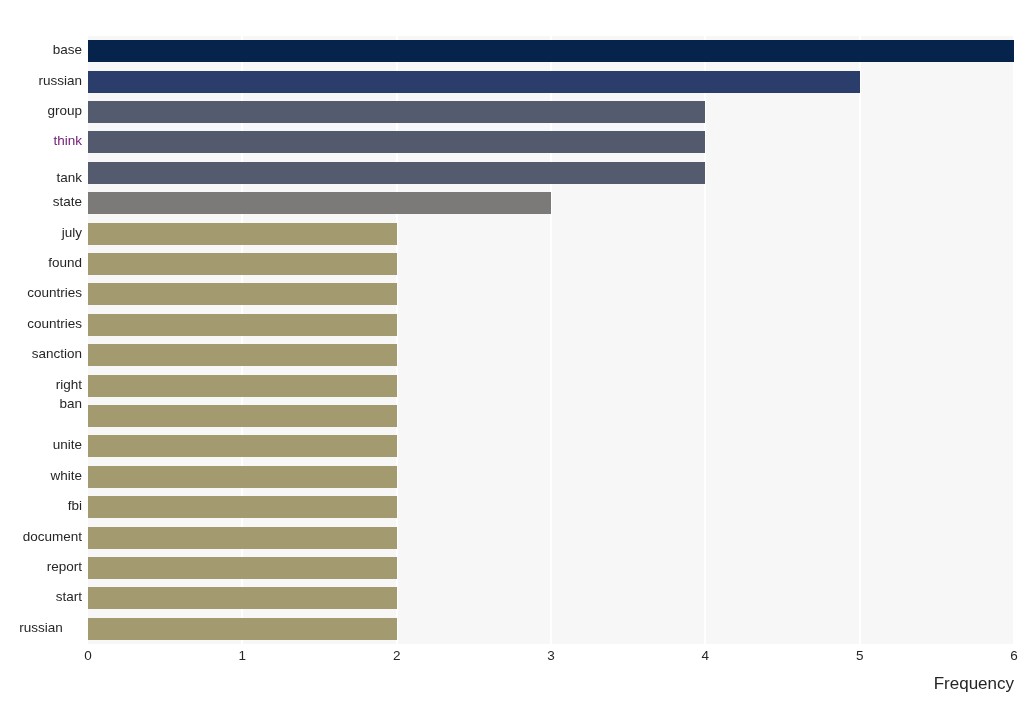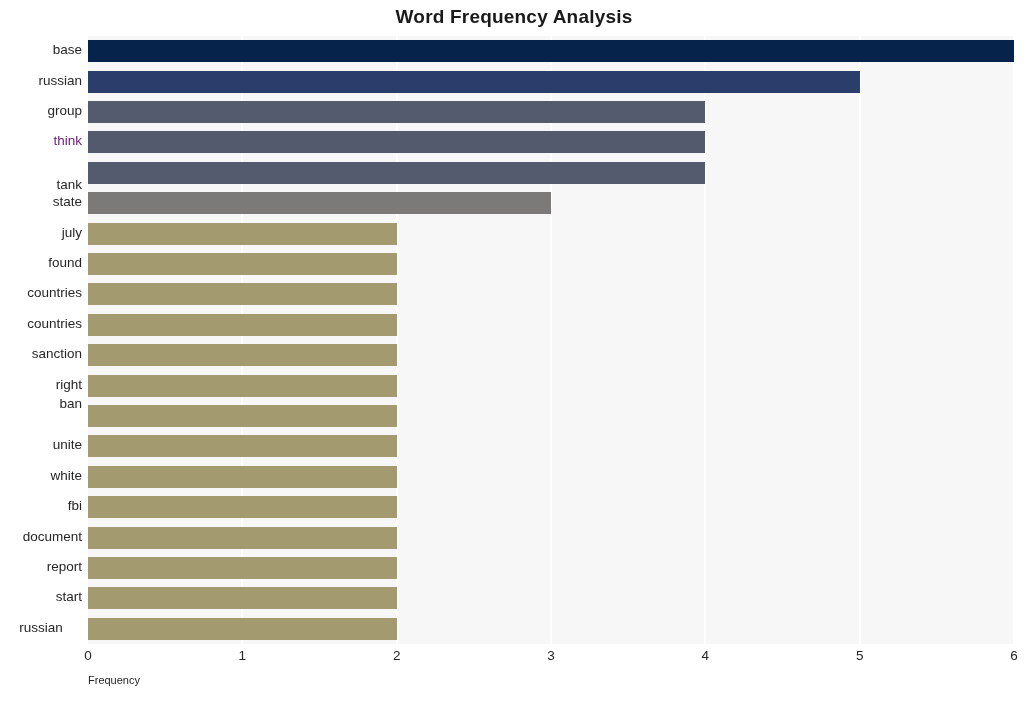--- a/index.html
+++ b/index.html
@@ -104,31 +104,30 @@
     top: 4px;
     transform: translateX(-50%);
     font-size: 13.5px;
     color: #262626;
   }
   #x-axis-title {
     position: absolute;
     left: 88px;
     top: 674px;
     width: 926px;
-    text-align: left;
-    font-size: 11px;
+    text-align: right;
+    font-size: 17px;
     color: #262626;
   }
 </style>
 </head>
 <body>
 
 <div id="figure" style="background: rgb(255, 255, 255);">
 
-  <div id="chart-title" style="color: rgb(26, 26, 26);">Word Frequency Analysis</div>
 
   <div id="plot-area" style="background: rgb(247, 247, 248);">
     <div id="grid-layer">
         <div class="gridline" style="left: 153.333px; background: rgb(255, 255, 255);"></div>
         <div class="gridline" style="left: 307.667px; background: rgb(255, 255, 255);"></div>
         <div class="gridline" style="left: 462px; background: rgb(255, 255, 255);"></div>
         <div class="gridline" style="left: 616.333px; background: rgb(255, 255, 255);"></div>
         <div class="gridline" style="left: 770.667px; background: rgb(255, 255, 255);"></div>
         <div class="gridline" style="left: 925px; background: rgb(255, 255, 255);"></div>
       </div>
@@ -194,21 +193,21 @@
           <div class="bar" title="russian: 2" style="width: 308.667px; background: rgb(164, 154, 112);"></div>
         </div>
       </div>
   </div>
 
   <div id="y-axis">
       <div class="y-tick-label" style="top: 6.2px; color: rgb(38, 38, 38);">base</div>
       <div class="y-tick-label" style="top: 36.6px; color: rgb(38, 38, 38);">russian</div>
       <div class="y-tick-label" style="top: 67px; color: rgb(38, 38, 38);">group</div>
       <div class="y-tick-label" style="top: 97.4px; color: #701a75;">think</div>
-      <div class="y-tick-label" style="top: 141px; color: rgb(38, 38, 38);">tank</div>
+      <div class="y-tick-label" style="top: 134px; color: rgb(38, 38, 38);">tank</div>
       <div class="y-tick-label" style="top: 158.2px; color: rgb(38, 38, 38);">state</div>
       <div class="y-tick-label" style="top: 188.6px; color: rgb(38, 38, 38);">july</div>
       <div class="y-tick-label" style="top: 219px; color: rgb(38, 38, 38); padding-left: 28px;">found</div>
       <div class="y-tick-label" style="top: 249.4px; color: rgb(38, 38, 38);">countries</div>
       <div class="y-tick-label" style="top: 279.8px; color: rgb(38, 38, 38);">countries</div>
       <div class="y-tick-label" style="top: 310.2px; color: rgb(38, 38, 38);">sanction</div>
       <div class="y-tick-label" style="top: 340.6px; color: rgb(38, 38, 38);">right</div>
       <div class="y-tick-label" style="top: 360px; color: rgb(38, 38, 38);">ban</div>
       <div class="y-tick-label" style="top: 401.4px; color: rgb(38, 38, 38);">unite</div>
       <div class="y-tick-label" style="top: 431.8px; color: rgb(38, 38, 38);">white</div>

